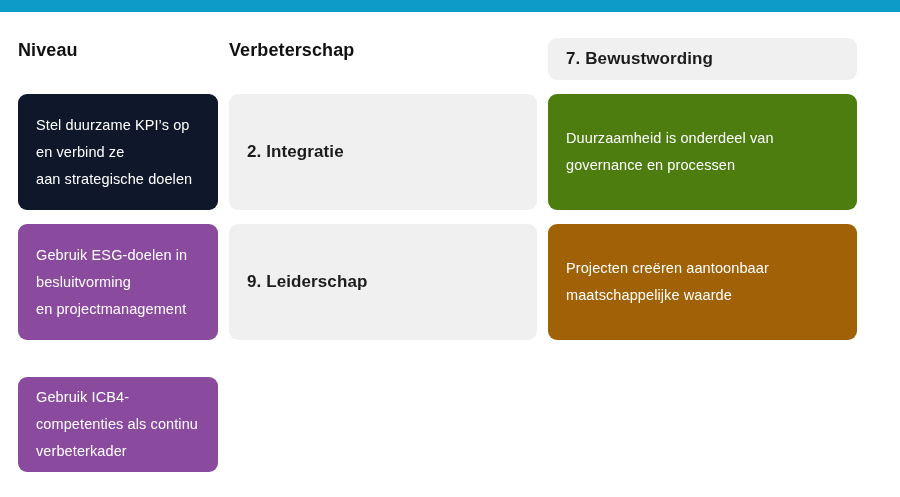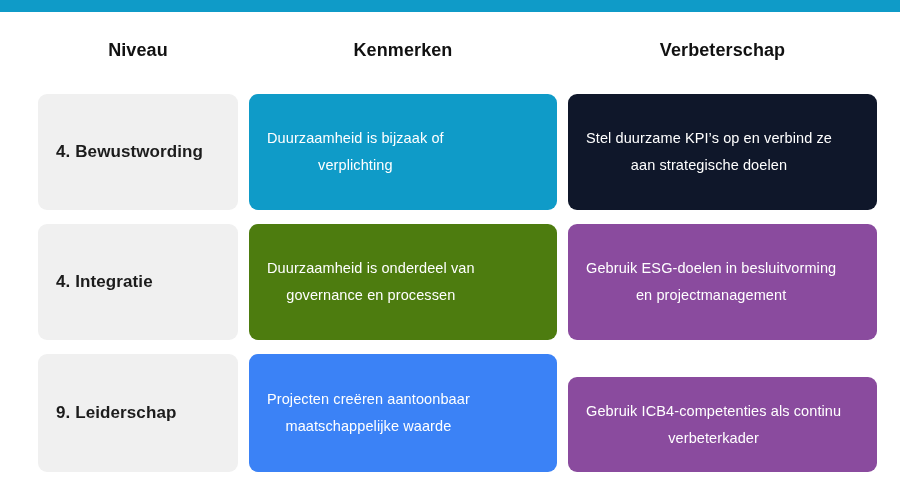--- a/index.html
+++ b/index.html
@@ -7,22 +7,21 @@
     width: 900px; height: 497px;
     background: #ffffff;
     font-family: "Liberation Sans", sans-serif;
     overflow: hidden;
   }
   .top-bar {
     width: 900px; height: 12px;
     background: #0f9bc8;
   }
   .content {
-    padding: 26px 30px 0 38px;
-    text-align: center;
+    padding: 26px 30px 0 18px;
   }
   .grid {
     display: grid;
     grid-template-columns: 200px 308px 309px;
     grid-template-rows: 42px 116px 116px 118px;
     column-gap: 11px;
     row-gap: 14px;
   }
   .col-header {
     font-size: 18px;
@@ -61,51 +60,46 @@
 </style>
 </head>
 <body>
 
 <div class="top-bar" style="background: rgb(15, 155, 200);"></div>
 
 <div class="content">
   <div class="grid">
 
     <div class="col-header">Niveau</div>
-    <div class="col-header">Kenmerken</div>
     <div class="col-header">Verbeterschap</div>
 
     <div class="card card-niveau" style="background: rgb(240, 240, 240);">
-      <span class="label">4. Bewustwording</span>
-    </div>
-    <div class="card card-kenmerk" style="background: rgb(15, 155, 200);">
-      <span class="card-text">Duurzaamheid is bijzaak of
-verplichting</span>
+      <span class="label">7. Bewustwording</span>
     </div>
     <div class="card card-verbeterschap" style="background: #0f172a;">
       <span class="card-text">Stel duurzame KPI’s op en verbind ze
 aan strategische doelen</span>
     </div>
 
     <div class="card card-niveau" style="background: rgb(240, 240, 240);">
-      <span class="label">4. Integratie</span>
+      <span class="label">2. Integratie</span>
     </div>
     <div class="card card-kenmerk" style="background: #4d7c0f;">
       <span class="card-text">Duurzaamheid is onderdeel van
 governance en processen</span>
     </div>
     <div class="card card-verbeterschap" style="background: rgb(138, 75, 158);">
       <span class="card-text">Gebruik ESG-doelen in besluitvorming
 en projectmanagement</span>
     </div>
 
     <div class="card card-niveau" style="background: rgb(240, 240, 240);">
       <span class="label">9. Leiderschap</span>
     </div>
-    <div class="card card-kenmerk" style="background: #3b82f6;">
+    <div class="card card-kenmerk" style="background: #a16207;">
       <span class="card-text">Projecten creëren aantoonbaar
 maatschappelijke waarde</span>
     </div>
     <div class="card card-verbeterschap" style="background: rgb(138, 75, 158); margin-top: 23px;">
       <span class="card-text">Gebruik ICB4-competenties als continu
 verbeterkader</span>
     </div>
 
   </div>
 </div>

